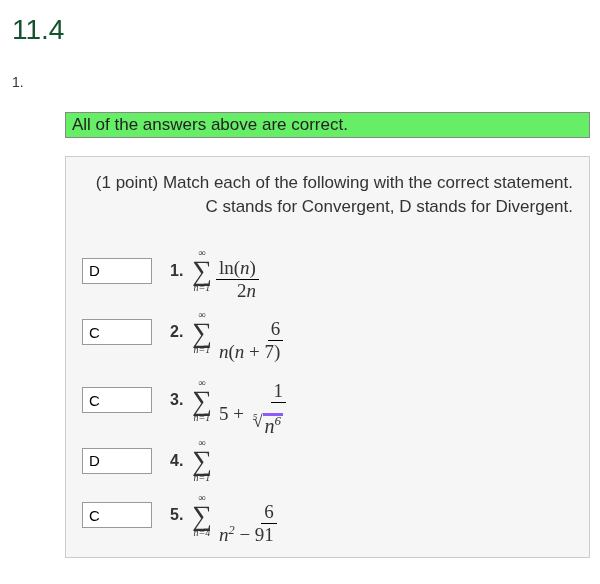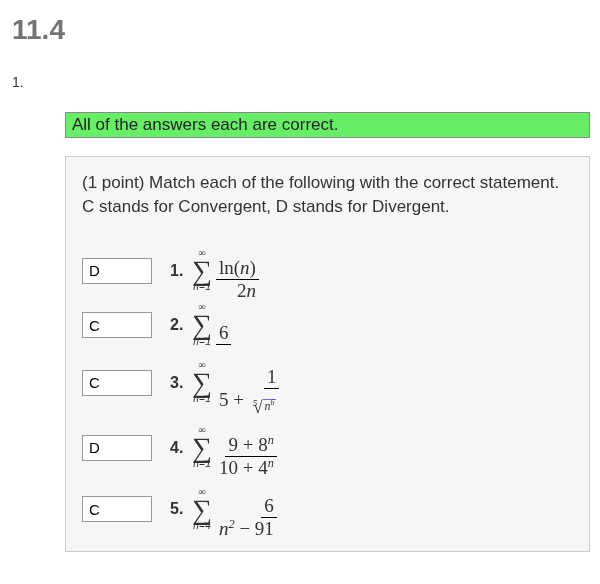--- a/index.html
+++ b/index.html
@@ -7,22 +7,22 @@
     margin: 0;
     padding: 14px 10px;
     font-family: Arial, Helvetica, sans-serif;
     font-size: 16px;
     color: #333;
     background: #fff;
     width: 600px;
   }
   .section-title {
     font-size: 28px;
-    font-weight: 700;
-    color: #737373;
+    font-weight: 400;
+    color: #14532d;
     margin: 0 0 28px 2px;
   }
   .qnum {
     font-size: 14px;
     margin: 0 0 22px 2px;
     color: #333;
   }
   .feedback {
     background: #66ee66;
     padding: 2px 6px;
@@ -35,20 +35,21 @@
     margin: 0 0 0 55px;
     border: 1px solid #ccc;
     background: #f6f6f6;
     padding: 14px 16px 10px 16px;
   }
   .prompt {
     font-size: 17px;
     line-height: 1.4;
     margin-bottom: 22px;
     color: #333;
+    text-align: right;
   }
   .row {
     display: flex;
     align-items: center;
     margin-bottom: 2px;
   }
   .answer-input {
     width: 70px;
     height: 26px;
     border: 1px solid #999;
@@ -72,21 +73,21 @@
   }
   .sigma {
     display: inline-flex;
     flex-direction: column;
     align-items: center;
     line-height: 1;
     margin-right: 4px;
   }
   .sigma .top { font-size: 10px; font-style: italic; }
   .sigma .sig { font-size: 28px; line-height: 0.9; }
-  .sigma .bot { font-size: 10px; font-style: italic; font-family: Liberation Mono, monospace; }
+  .sigma .bot { font-size: 10px; font-style: italic; }
   .frac {
     display: inline-flex;
     flex-direction: column;
     align-items: flex-end;
     line-height: 1.05;
     vertical-align: middle;
     margin-top: 17px;
   }
   .frac .num { padding: 0 3px 1px 3px; border-bottom: 1px solid #000; }
   .frac .den { padding: 1px 3px 0 3px; font-family: Liberation Serif, serif; }
@@ -102,34 +103,34 @@
     position: relative;
     top: 0px;
     left: 4px;
     font-style: italic;
   }
   .root .rad {
     font-size: 17px;
     line-height: 1;
   }
   .root .arg {
-    border-top: 1px solid #8b5cf6;
+    border-top: 3px solid #8b5cf6;
     padding: 0 2px;
     line-height: 1.0;
-    font-size: 12px;
+    font-size: 20px;
   }
 </style>
 </head>
 <body>
 
 <h1 class="section-title">11.4</h1>
 
 <div class="qnum">1.</div>
 
-<div class="feedback">All of the answers each are correct.</div>
+<div class="feedback">All of the answers above are correct.</div>
 
 <div class="qbox">
   <div class="prompt">(1 point) Match each of the following with the correct statement. C stands for Convergent, D stands for Divergent.</div>
 
   <div class="row">
     <input class="answer-input" value="D" style="">
     <span class="item-num">1.</span>
     <span class="math">
       <span class="sigma">
         <span class="top">∞</span>
@@ -147,20 +148,21 @@
     <input class="answer-input" value="C" style="">
     <span class="item-num">2.</span>
     <span class="math">
       <span class="sigma">
         <span class="top">∞</span>
         <span class="sig">∑</span>
         <span class="bot it">n=1</span>
       </span>
       <span class="frac">
         <span class="num">6</span>
+        <span class="den"><span class="it">n</span>(<span class="it">n</span> + 7)</span>
       </span>
     </span>
   </div>
 
   <div class="row">
     <input class="answer-input" value="C" style="">
     <span class="item-num">3.</span>
     <span class="math">
       <span class="sigma">
         <span class="top">∞</span>
@@ -182,24 +184,20 @@
 
   <div class="row">
     <input class="answer-input" value="D" style="">
     <span class="item-num">4.</span>
     <span class="math">
       <span class="sigma">
         <span class="top">∞</span>
         <span class="sig">∑</span>
         <span class="bot it">n=1</span>
       </span>
-      <span class="frac">
-        <span class="num"><span>9 + 8</span><sup>n</sup></span>
-        <span class="den"><span>10 + 4</span><sup>n</sup></span>
-      </span>
     </span>
   </div>
 
   <div class="row">
     <input class="answer-input" value="C" style="">
     <span class="item-num">5.</span>
     <span class="math">
       <span class="sigma">
         <span class="top">∞</span>
         <span class="sig">∑</span>

